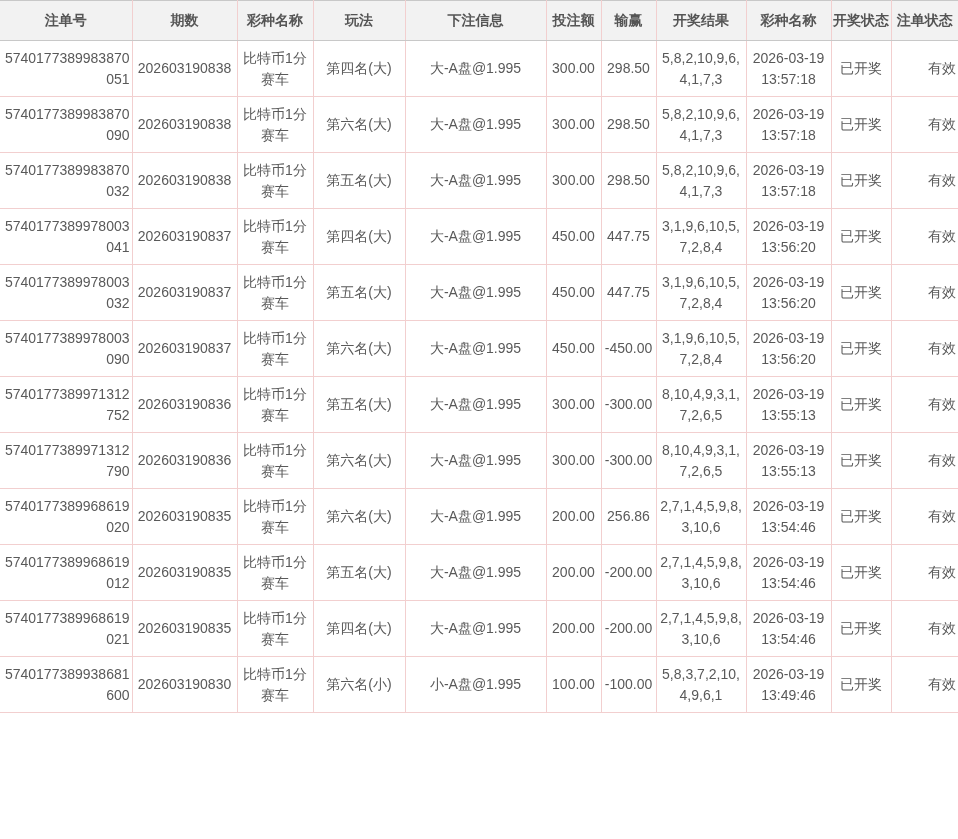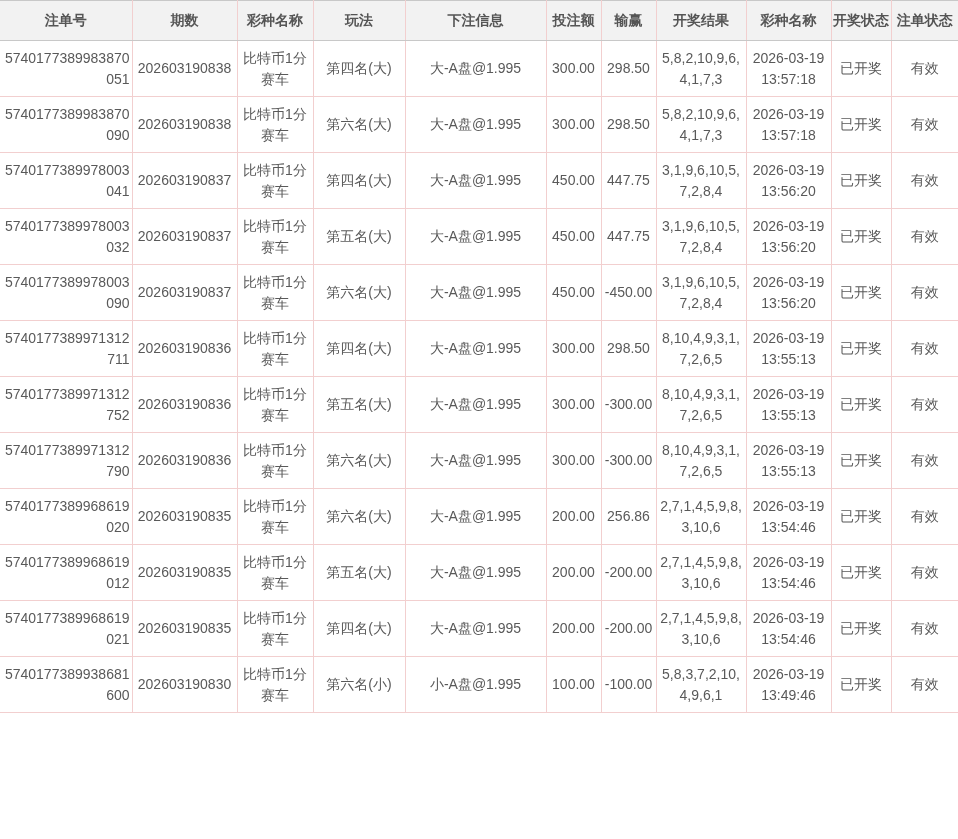--- a/index.html
+++ b/index.html
@@ -45,21 +45,21 @@
     font-size:14px;
     height:56px;
     padding:4px 2px;
     text-align:center;
     vertical-align:middle;
     border:1px solid var(--border-pink);
     word-break:break-all;
     line-height:1.45;
   }
   table.bet-table td:first-child{border-left:none;text-align:right;}
-  table.bet-table td:last-child{border-right:none;}
+  table.bet-table td:last-child{border-right:none;text-align:right;}
   
   col.c0{width:132px;} col.c1{width:105px;} col.c2{width:76px;}
   col.c3{width:92px;}  col.c4{width:141px;} col.c5{width:55px;}
   col.c6{width:55px;}  col.c7{width:90px;}  col.c8{width:85px;}
   col.c9{width:60px;}  col.c10{width:67px;}
 </style>
 </head>
 <body>
 
 <table class="bet-table">
@@ -112,20 +112,33 @@
         <td>第六名(大)</td>
         <td>大-A盘@1.995</td>
         <td>300.00</td>
         <td>298.50</td>
         <td>5,8,2,10,9,6,4,1,7,3</td>
         <td>2026-03-19 13:57:18</td>
         <td>已开奖</td>
         <td>有效</td>
       </tr>
       <tr>
+        <td>5740177389983870032</td>
+        <td>202603190838</td>
+        <td>比特币1分赛车</td>
+        <td>第五名(大)</td>
+        <td>大-A盘@1.995</td>
+        <td>300.00</td>
+        <td>298.50</td>
+        <td>5,8,2,10,9,6,4,1,7,3</td>
+        <td>2026-03-19 13:57:18</td>
+        <td>已开奖</td>
+        <td>有效</td>
+      </tr>
+      <tr>
         <td>5740177389978003041</td>
         <td>202603190837</td>
         <td>比特币1分赛车</td>
         <td>第四名(大)</td>
         <td>大-A盘@1.995</td>
         <td>450.00</td>
         <td>447.75</td>
         <td>3,1,9,6,10,5,7,2,8,4</td>
         <td>2026-03-19 13:56:20</td>
         <td>已开奖</td>
@@ -147,33 +160,20 @@
       <tr>
         <td>5740177389978003090</td>
         <td>202603190837</td>
         <td>比特币1分赛车</td>
         <td>第六名(大)</td>
         <td>大-A盘@1.995</td>
         <td>450.00</td>
         <td>-450.00</td>
         <td>3,1,9,6,10,5,7,2,8,4</td>
         <td>2026-03-19 13:56:20</td>
-        <td>已开奖</td>
-        <td>有效</td>
-      </tr>
-      <tr>
-        <td>5740177389971312711</td>
-        <td>202603190836</td>
-        <td>比特币1分赛车</td>
-        <td>第四名(大)</td>
-        <td>大-A盘@1.995</td>
-        <td>300.00</td>
-        <td>298.50</td>
-        <td>8,10,4,9,3,1,7,2,6,5</td>
-        <td>2026-03-19 13:55:13</td>
         <td>已开奖</td>
         <td>有效</td>
       </tr>
       <tr>
         <td>5740177389971312752</td>
         <td>202603190836</td>
         <td>比特币1分赛车</td>
         <td>第五名(大)</td>
         <td>大-A盘@1.995</td>
         <td>300.00</td>

